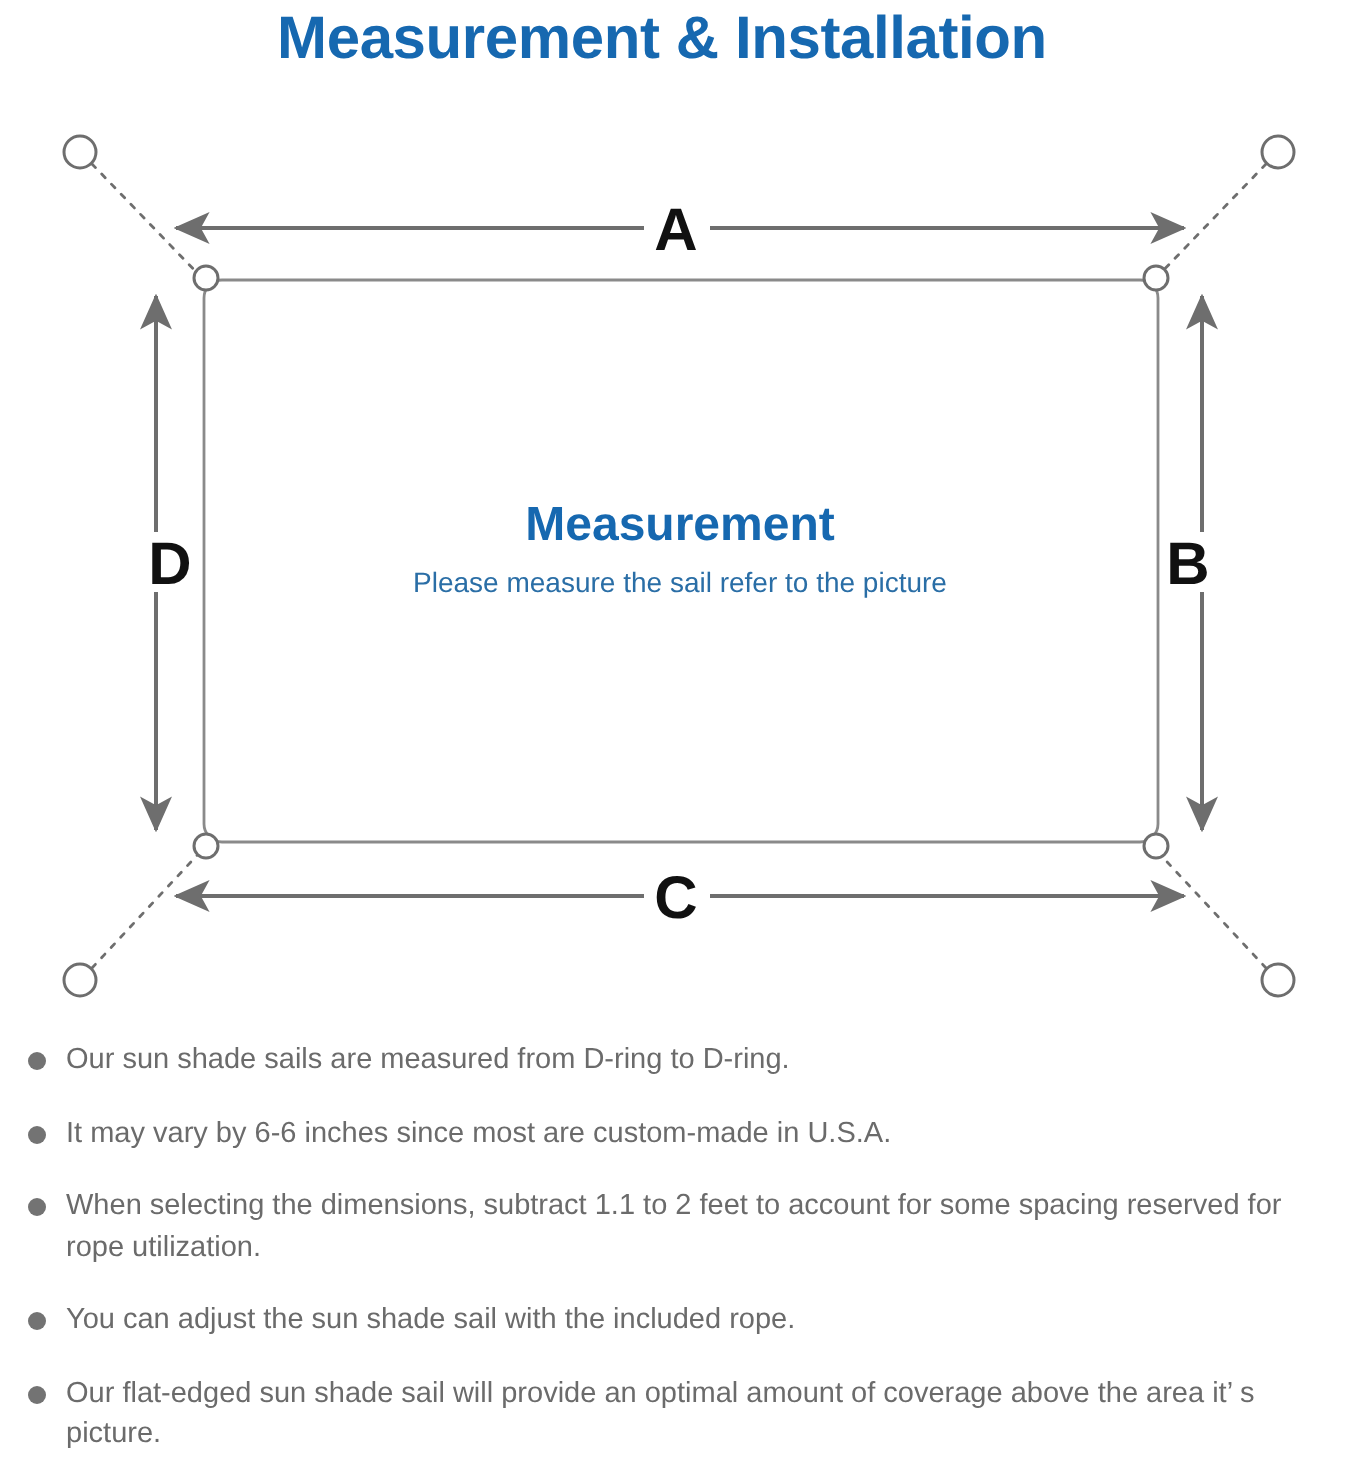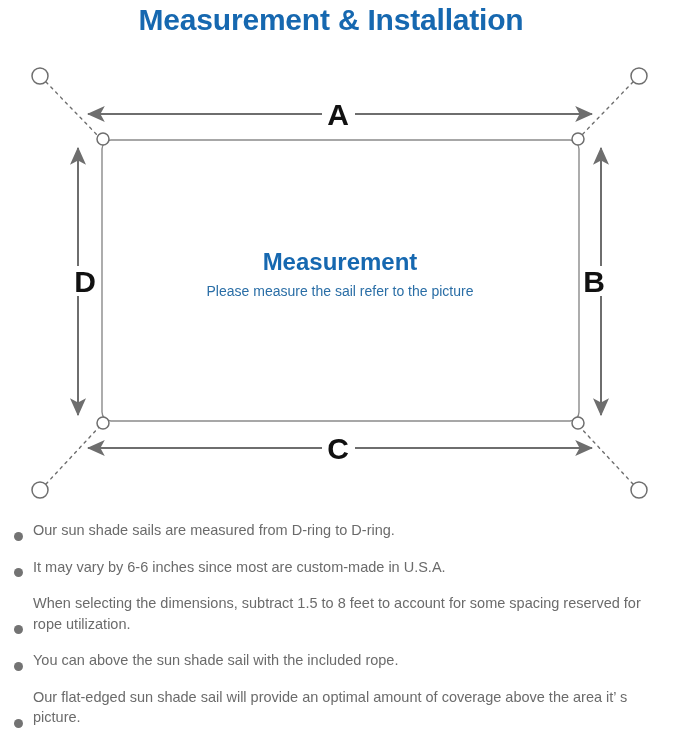--- a/index.html
+++ b/index.html
@@ -70,21 +70,21 @@
   
   .notes {
     position: absolute;
     top: 520px;
     left: 0;
     width: 679px;
     padding: 0 16px 0 10px;
   }
   .note-item {
     display: flex;
-    align-items: flex-end;
+    align-items: flex-start;
     margin-bottom: 16px;
   }
   .note-bullet {
     flex: 0 0 auto;
     width: 9px;
     height: 9px;
     border-radius: 50%;
     background: #737373;
     margin: 6px 10px 0 4px;
   }
@@ -161,23 +161,23 @@
   <div class="note-item">
     <span class="note-bullet"></span>
     <span class="note-text">Our sun shade sails are measured from D-ring to D-ring.</span>
   </div>
   <div class="note-item">
     <span class="note-bullet"></span>
     <span class="note-text">It may vary by 6-6 inches since most are custom-made in U.S.A.</span>
   </div>
   <div class="note-item">
     <span class="note-bullet"></span>
-    <span class="note-text">When selecting the dimensions, subtract 1.5 to 8 feet to account for some spacing reserved for rope utilization.</span>
+    <span class="note-text">When selecting the dimensions, subtract 1.1 to 2 feet to account for some spacing reserved for rope utilization.</span>
   </div>
   <div class="note-item">
     <span class="note-bullet"></span>
-    <span class="note-text">You can above the sun shade sail with the included rope.</span>
+    <span class="note-text">You can adjust the sun shade sail with the included rope.</span>
   </div>
   <div class="note-item">
     <span class="note-bullet"></span>
     <span class="note-text">Our flat-edged sun shade sail will provide an optimal amount of coverage above the area it’ s picture.</span>
   </div>
 </div>
 
 </body></html>

